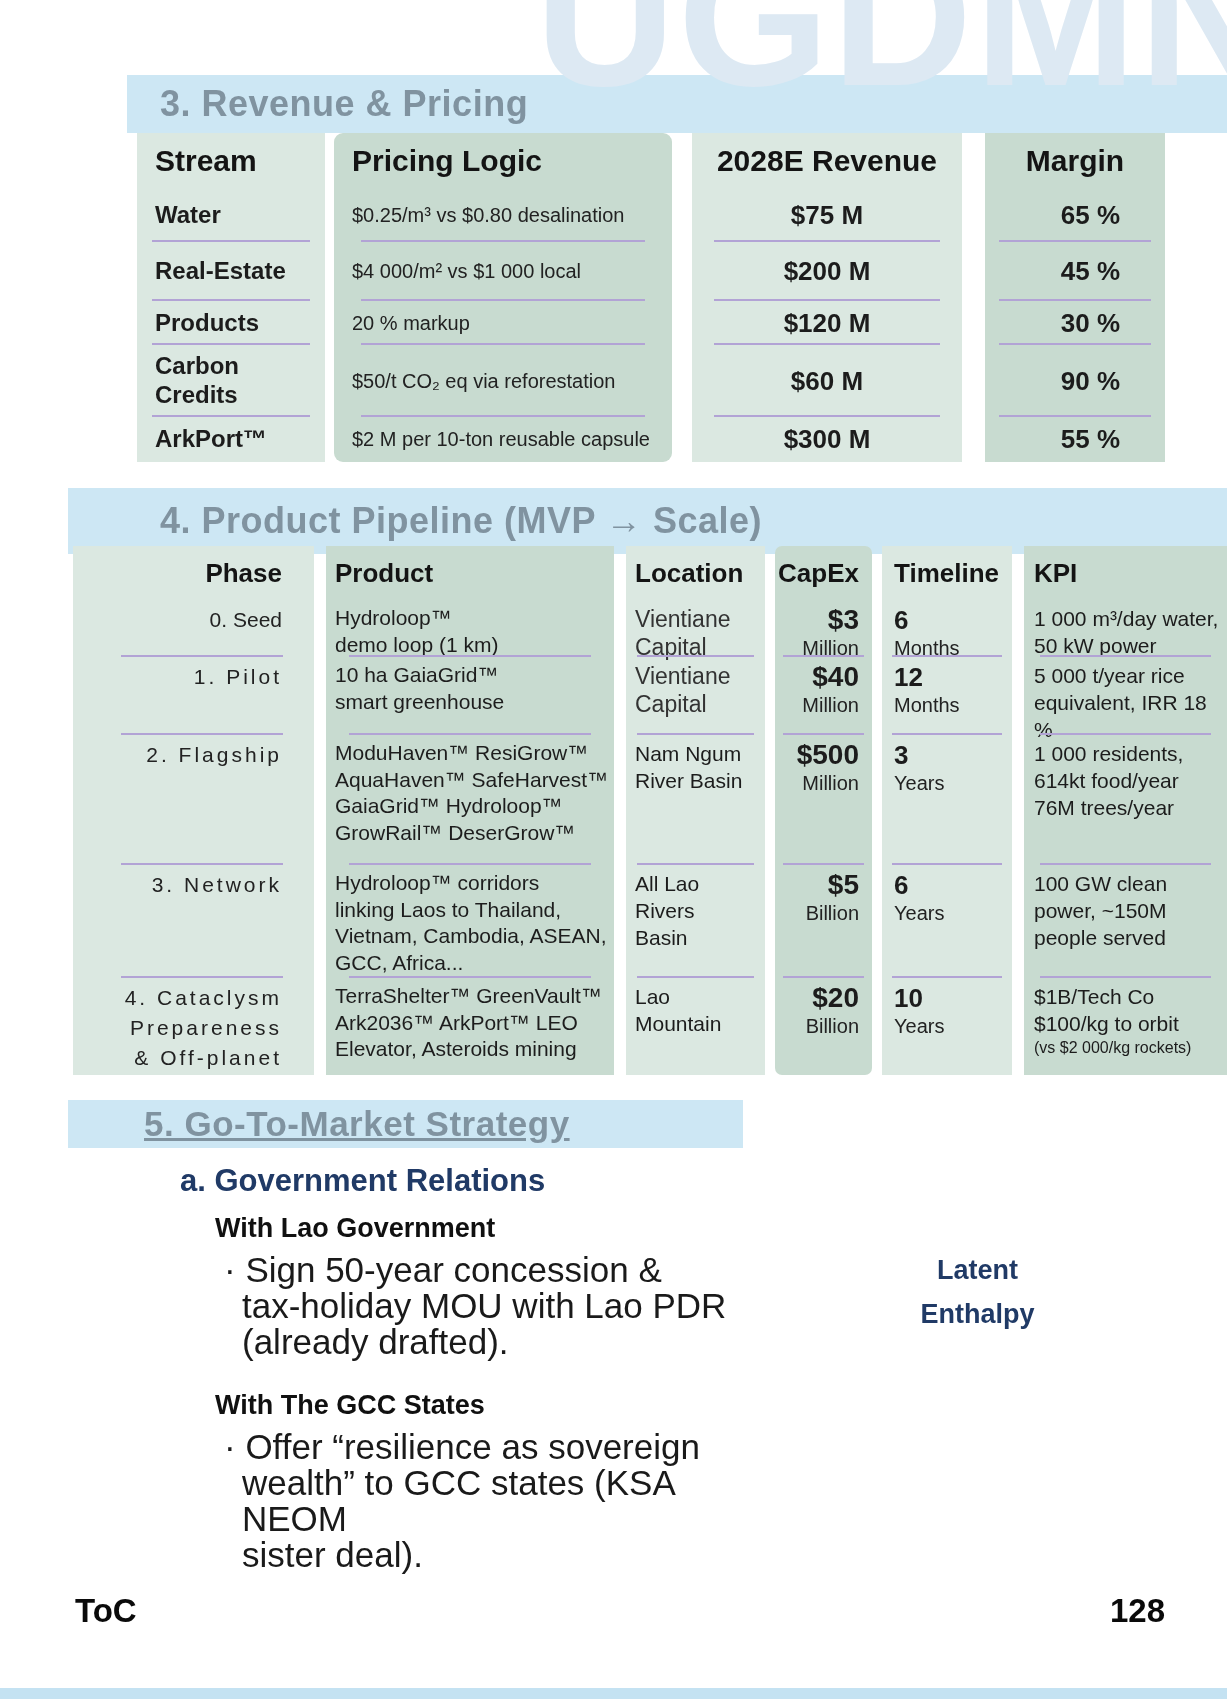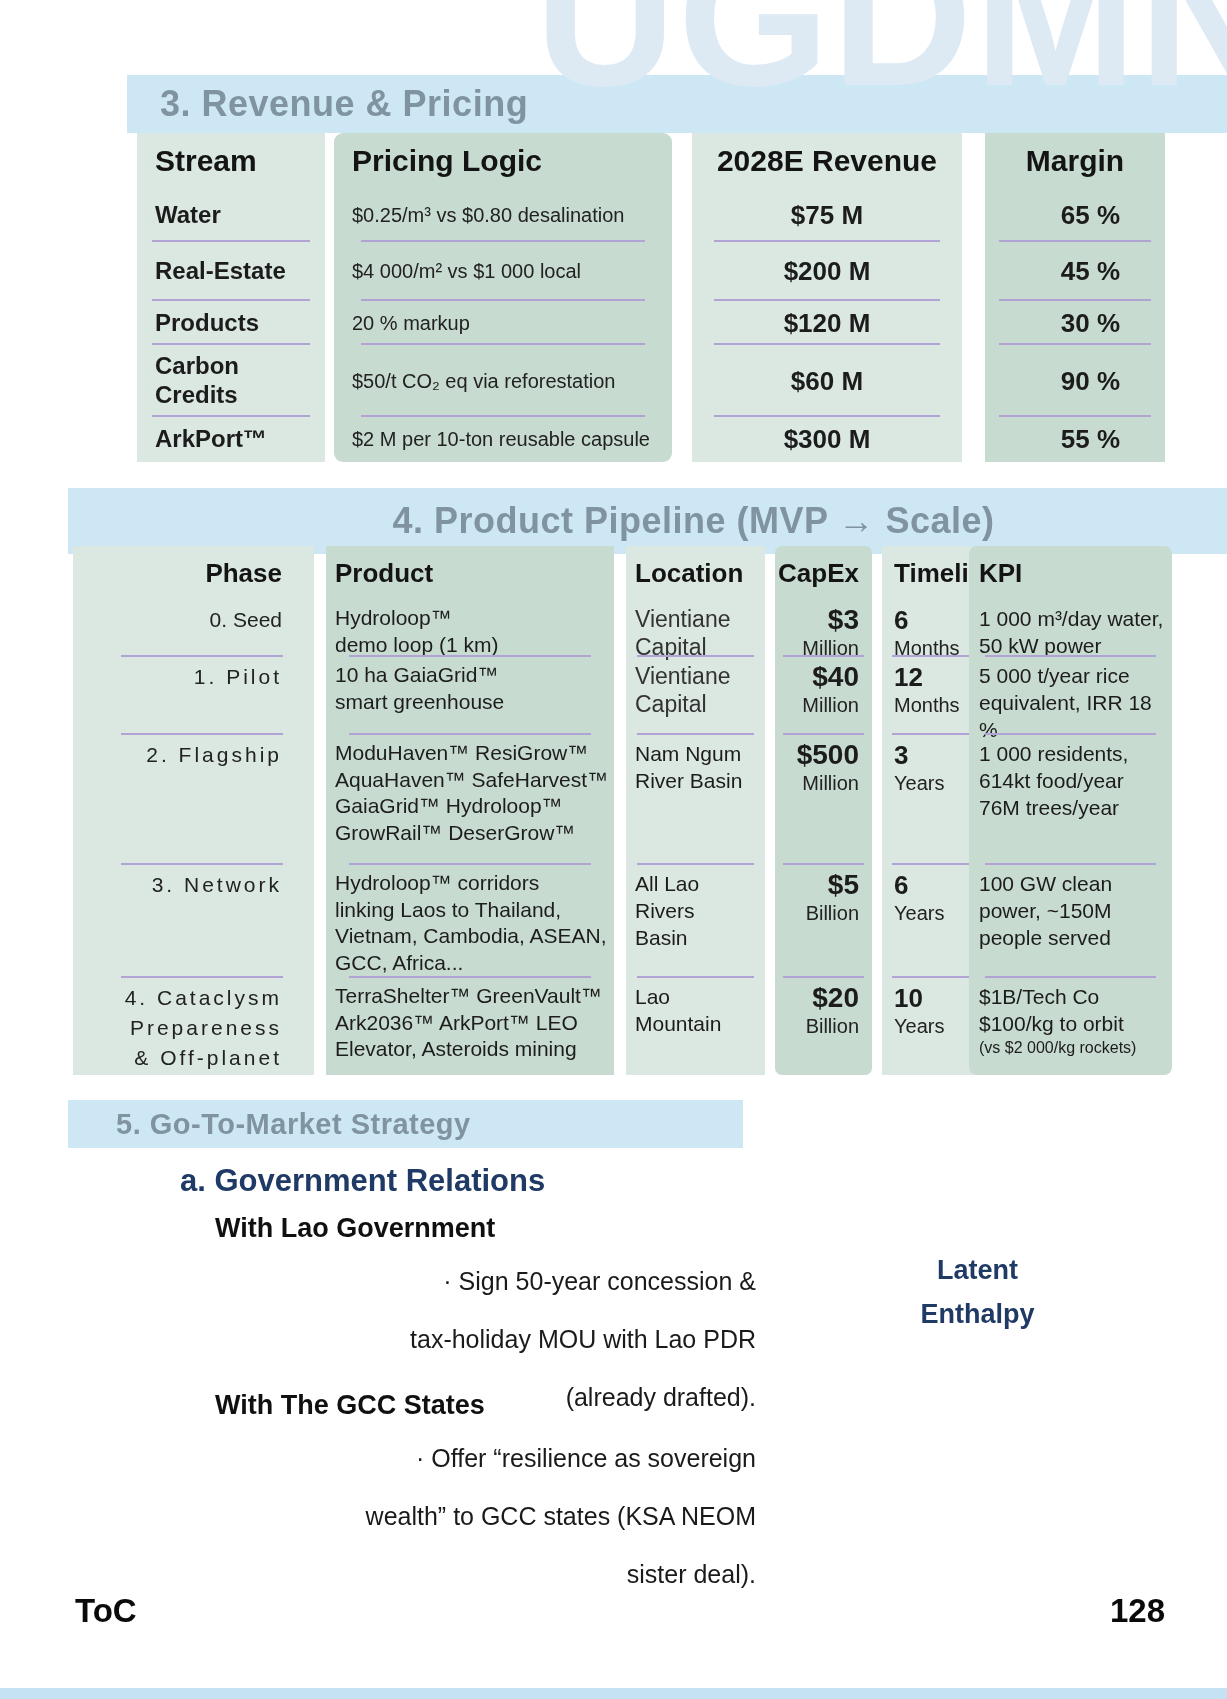--- a/index.html
+++ b/index.html
@@ -30,24 +30,24 @@
   }
 
   
   .band{position:absolute;background:var(--band_blue);display:flex;align-items:center;z-index:1;}
   .band h2{
     margin:0;font-weight:700;color:var(--title_gray);
     font-size:36px;letter-spacing:0.5px;
   }
   .band3{left:127px;top:75px;width:1100px;height:58px;}
   .band3 h2{padding-left:33px;}
-  .band4{left:68px;top:488px;width:1159px;height:66px;justify-content:center;}
+  .band4{left:68px;top:488px;width:1159px;height:66px;}
   .band4 h2{padding-left:92px;}
   .band5{left:68px;top:1100px;width:675px;height:48px;}
-  .band5 h2{padding-left:48px;font-size:29px;}
+  .band5 h2{padding-left:76px;font-size:35px;text-decoration:underline;}
 
   
   .tcol{position:absolute;display:grid;z-index:2;}
   .light{background:var(--col_light);}
   .dark{background:var(--col_dark);}
   .cell{position:relative;display:flex;flex-direction:column;justify-content:center;box-sizing:border-box;}
   .rsep::after{
     content:"";position:absolute;left:8%;right:8%;bottom:0;height:2px;
     background:var(--separator);
   }
@@ -85,31 +85,31 @@
   .s4location .body{font-size:21px;line-height:27px;}
   .s4location .serif{font-family:Liberation Sans, sans-serif;font-size:23px;line-height:28px;color:#333;}
   .s4capex{left:775px;width:97px;text-align:right;border-radius:7px;}
   .s4capex .cell{padding-right:13px;}
   .s4capex .big{font-size:28px;font-weight:700;line-height:30px;}
   .s4capex .unit{font-size:20px;line-height:26px;color:#222;}
   .s4timeline{left:882px;width:130px;}
   .s4timeline .cell{padding-left:12px;}
   .s4timeline .big{font-size:26px;font-weight:700;line-height:30px;}
   .s4timeline .unit{font-size:20px;line-height:26px;color:#222;}
-  .s4kpi{left:969px;width:203px;border-radius:8px;}
+  .s4kpi{left:1024px;width:203px;}
   .s4kpi .cell{padding-left:10px;}
   .s4kpi .body{font-size:21px;line-height:27px;}
   .s4kpi .note{font-size:16px;line-height:22px;}
 
   
   .subsection{left:180px;top:1163px;font-size:31px;font-weight:700;color:var(--navy);}
   .gtm-heading{font-size:27px;font-weight:700;color:#101010;}
   .gtm-bullet{
-    font-size:25px;line-height:58px;color:#1a1a1a;
-    width:540px;padding-left:26px;text-indent:-18px;box-sizing:border-box;text-align:right;
+    font-size:35px;line-height:36px;color:#1a1a1a;
+    width:540px;padding-left:26px;text-indent:-18px;box-sizing:border-box;
   }
   .heading1{left:215px;top:1213px;}
   .bullet1{left:216px;top:1252px;}
   .heading2{left:215px;top:1390px;}
   .bullet2{left:216px;top:1429px;}
   .side-label{
     left:870px;top:1248px;width:215px;text-align:center;
     font-size:27px;line-height:44px;font-weight:700;color:var(--navy);
   }
 

